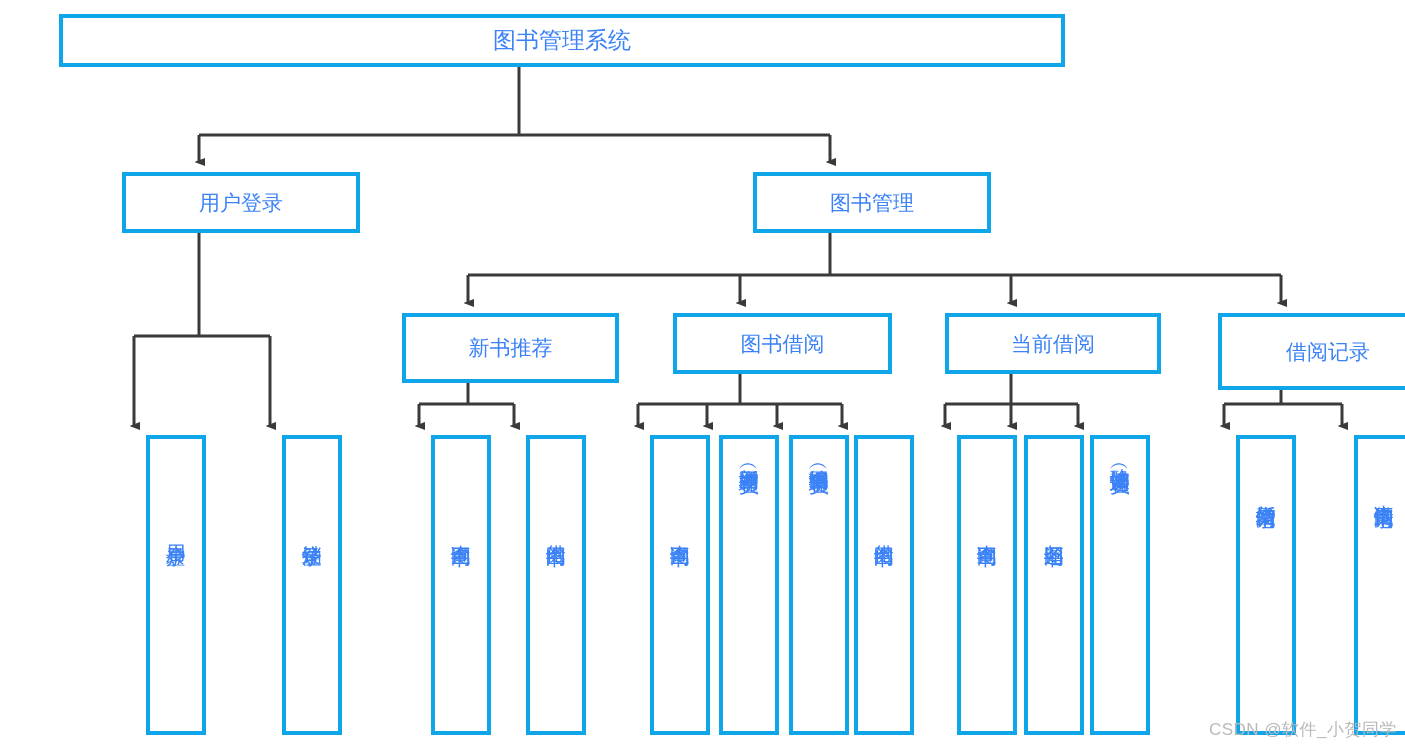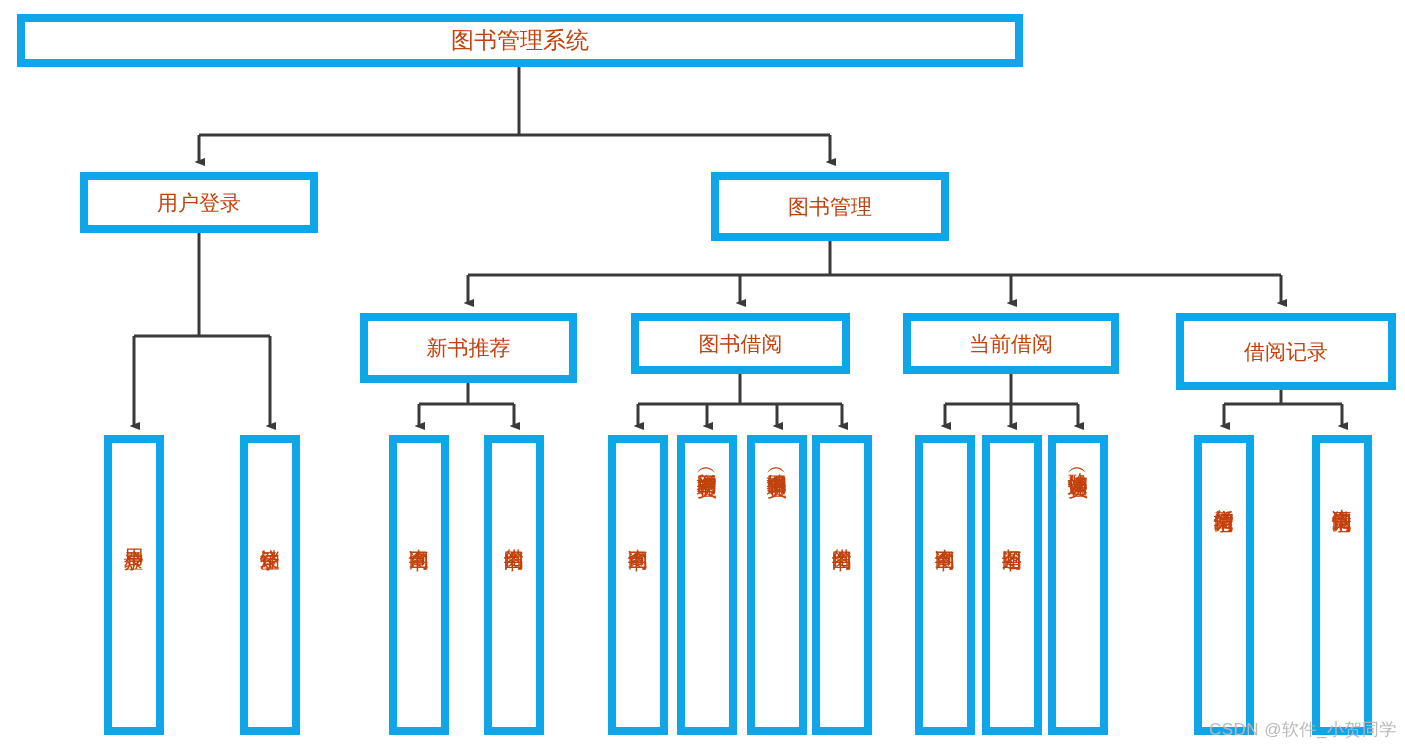--- a/index.html
+++ b/index.html
@@ -22,25 +22,26 @@
     left: 0;
     top: 0;
     width: 1405px;
     height: 747px;
     pointer-events: none;
   }
   .node {
     position: absolute;
     box-sizing: border-box;
     background: #ffffff;
-    border: 8px solid #0ea5e9;
+    border: 4px solid #0ea5e9;
     display: flex;
     align-items: center;
     justify-content: center;
-    color: #c2410c;
+    color: #3b82f6;
+    margin-left: 42px;
   }
   .node.root {
     font-size: 23px;
   }
   .node.lvl1 {
     font-size: 21px;
   }
   .node.lvl2 {
     font-size: 21px;
   }
@@ -129,21 +130,21 @@
     </g>
   </svg>
 
   <div class="node root" style="left:17px; top:14px; width:1006px; height:53px;">
     <span>图书管理系统</span>
   </div>
 
   <div class="node lvl1" style="left:80px; top:172px; width:238px; height:61px;">
     <span>用户登录</span>
   </div>
-  <div class="node lvl1" style="left:711px; top:172px; width:238px; height:69px;">
+  <div class="node lvl1" style="left:711px; top:172px; width:238px; height:61px;">
     <span>图书管理</span>
   </div>
 
   <div class="node lvl2" style="left:360px; top:313px; width:217px; height:70px;">
     <span>新书推荐</span>
   </div>
   <div class="node lvl2" style="left:903px; top:313px; width:216px; height:61px;">
     <span>当前借阅</span>
   </div>
   <div class="node lvl2" style="left:631px; top:313px; width:219px; height:61px;">

